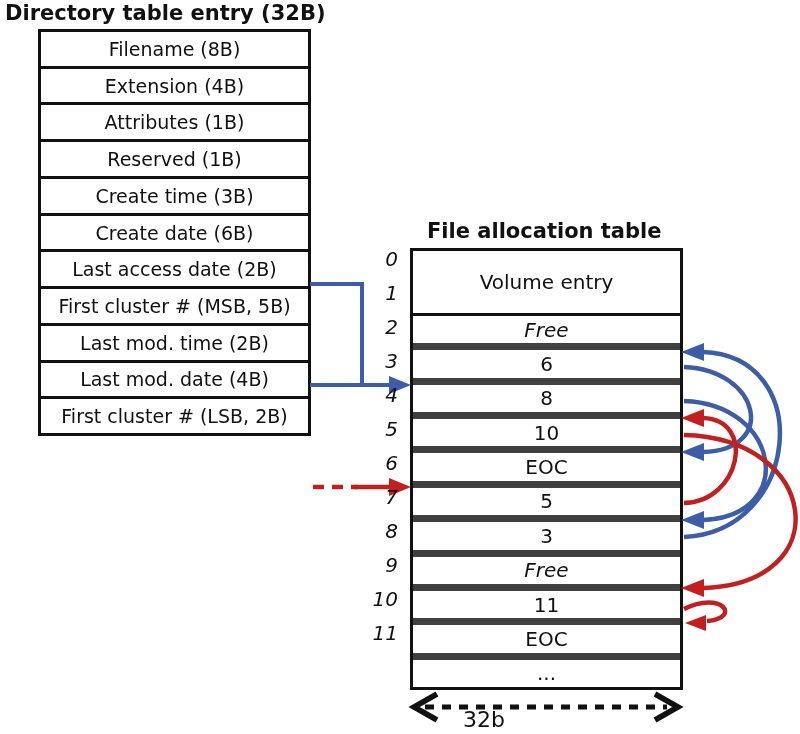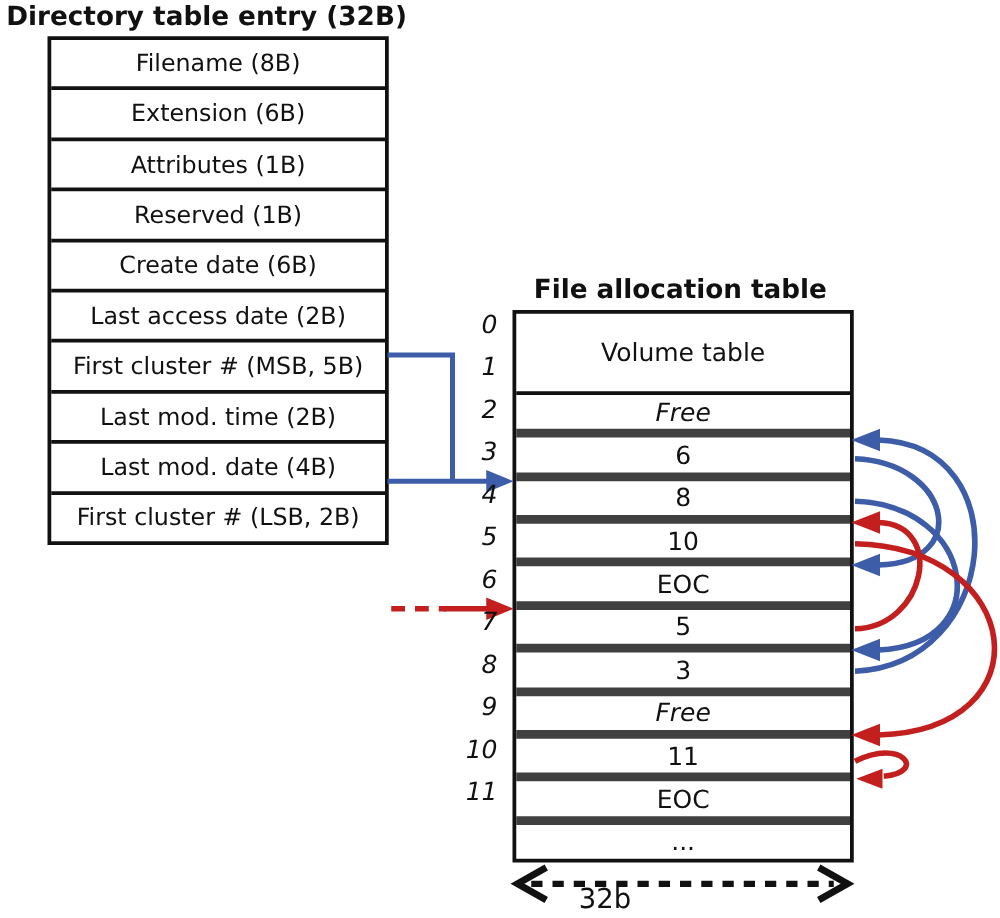--- a/index.html
+++ b/index.html
@@ -56,35 +56,36 @@
 </style>
 </head>
 <body>
 
 <div class="canvas">
 
   <div class="title dir-title">Directory table entry (32B)</div>
 
   <div class="dir-table">
       <div class="dir-row">Filename (8B)</div>
-      <div class="dir-row">Extension (6B)</div>
+      <div class="dir-row">Extension (4B)</div>
       <div class="dir-row">Attributes (1B)</div>
       <div class="dir-row">Reserved (1B)</div>
+      <div class="dir-row">Create time (3B)</div>
       <div class="dir-row">Create date (6B)</div>
       <div class="dir-row">Last access date (2B)</div>
       <div class="dir-row">First cluster # (MSB, 5B)</div>
       <div class="dir-row">Last mod. time (2B)</div>
       <div class="dir-row">Last mod. date (4B)</div>
       <div class="dir-row">First cluster # (LSB, 2B)</div>
     </div>
 
   <div class="title fat-title">File allocation table</div>
 
   <div class="fat-table">
-    <div class="fat-volume">Volume table</div>
+    <div class="fat-volume">Volume entry</div>
   <div class="fat-row italic">Free</div>
       <div class="fat-row">6</div>
       <div class="fat-row">8</div>
       <div class="fat-row">10</div>
       <div class="fat-row">EOC</div>
       <div class="fat-row">5</div>
       <div class="fat-row">3</div>
       <div class="fat-row italic">Free</div>
       <div class="fat-row">11</div>
       <div class="fat-row">EOC</div>

